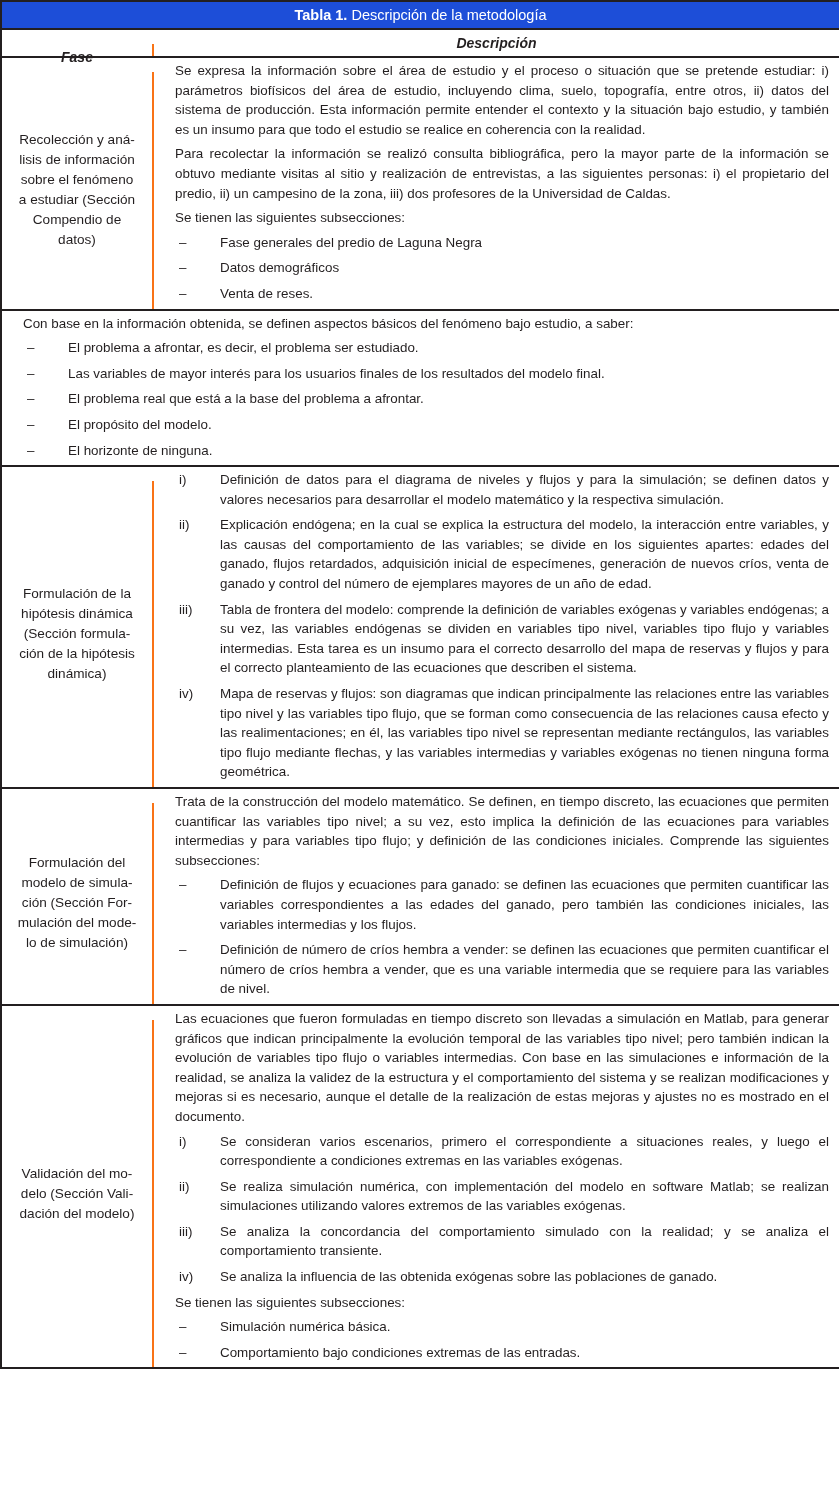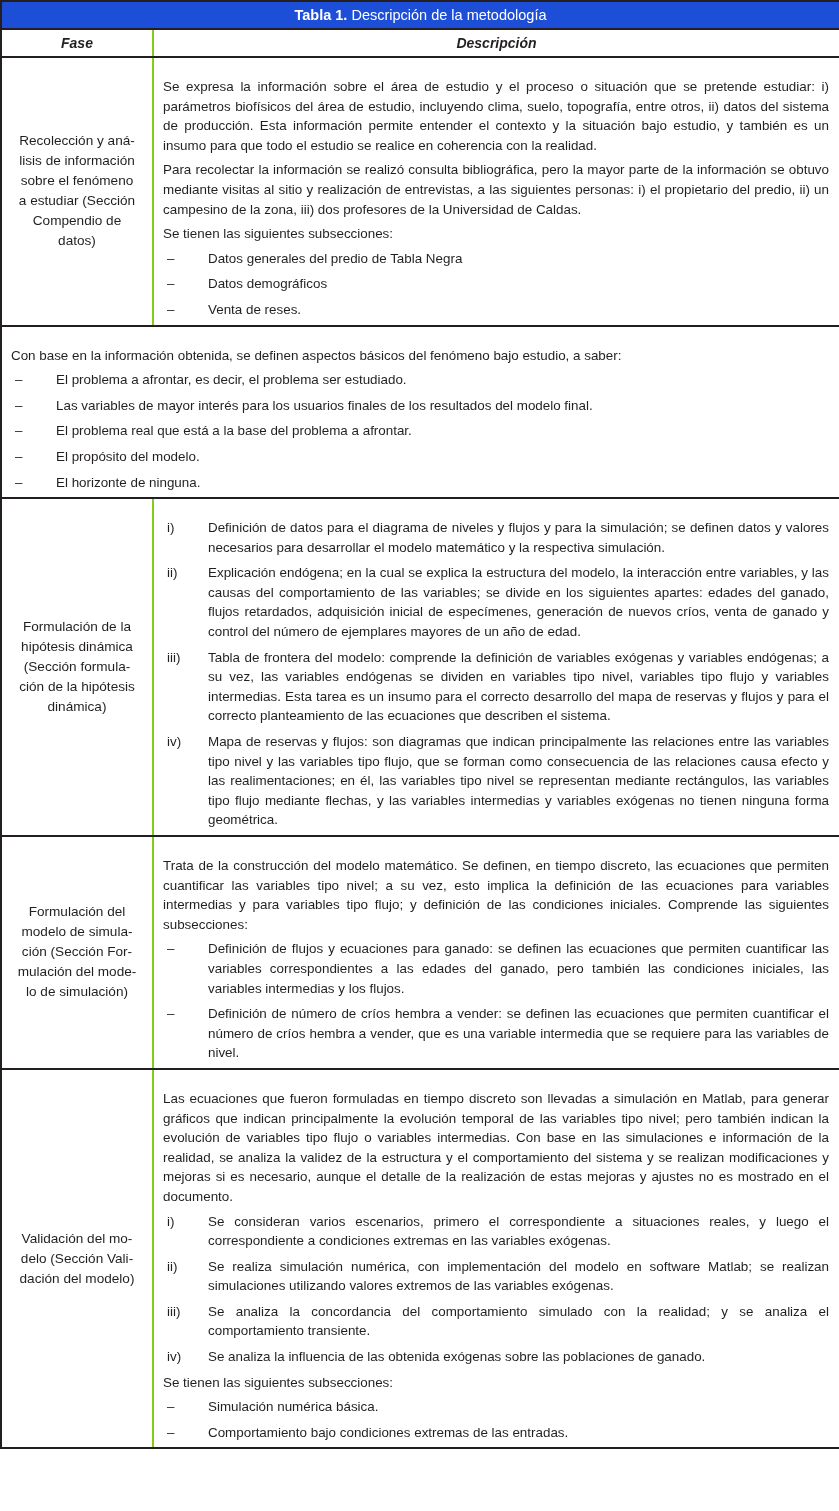--- a/index.html
+++ b/index.html
@@ -14,30 +14,30 @@
     height: 26px; background: #1d4ed8; color: #fff;
     text-align: center; line-height: 26px; font-size: 14.5px;
     border-bottom: 2px solid #231f20;
   }
   .title-row b { font-weight: bold; }
   .head-row { display: flex; height: 26px; border-bottom: 2px solid #231f20; }
   .head-row div {
     font-style: italic; font-weight: bold; font-size: 14px;
     line-height: 26px; text-align: center;
   }
-  .c1 { width: 152px; flex: 0 0 152px; border-right: 2px solid #84cc16; box-sizing: border-box; }
+  .c1 { width: 152px; flex: 0 0 152px; border-right: 2px solid #f97316; box-sizing: border-box; margin-top: 14px; }
   .c2 { flex: 1; }
   .row { display: flex; border-bottom: 2px solid #231f20; }
   .row:last-child { border-bottom: none; }
   .fase {
     display: flex; align-items: center; justify-content: center;
     text-align: center; padding: 4px 6px; box-sizing: border-box;
     font-size: 13.6px; line-height: 20px; white-space: pre-line;
   }
-  .desc { padding: 3px 10px 3px 9px; text-align: justify; line-height: 19.6px; margin-top: 16px; }
+  .desc { padding: 3px 10px 3px 21px; text-align: justify; line-height: 19.6px; }
   .desc p { margin: 0 0 5px 0; }
   .li { display: flex; margin: 0 0 6px 0; }
   .li .mk { flex: 0 0 45px; padding-left: 4px; box-sizing: border-box; }
   .li .tx { flex: 1; }
   .desc > :last-child { margin-bottom: 2px; }
 </style>
 </head>
 <body>
 
 <div class="tbl">
@@ -53,21 +53,21 @@
 sobre el fenómeno
 a estudiar (Sección
 Compendio de
 datos)</div>
         <div class="c2 desc">
           <p>Se expresa la información sobre el área de estudio y el proceso o situación que se pretende estudiar: i) parámetros biofísicos del área de estudio, incluyendo clima, suelo, topografía, entre otros, ii) datos del sistema de producción. Esta información permite entender el contexto y la situación bajo estudio, y también es un insumo para que todo el estudio se realice en coherencia con la realidad.</p>
           <p>Para recolectar la información se realizó consulta bibliográfica, pero la mayor parte de la información se obtuvo mediante visitas al sitio y realización de entrevistas, a las siguientes personas: i) el propietario del predio, ii) un campesino de la zona, iii) dos profesores de la Universidad de Caldas.</p>
           <p>Se tienen las siguientes subsecciones:</p>
           <div class="li">
             <span class="mk">–</span>
-            <span class="tx">Datos generales del predio de Tabla Negra</span>
+            <span class="tx">Fase generales del predio de Laguna Negra</span>
           </div>
           <div class="li">
             <span class="mk">–</span>
             <span class="tx">Datos demográficos</span>
           </div>
           <div class="li">
             <span class="mk">–</span>
             <span class="tx">Venta de reses.</span>
           </div>
         </div>

